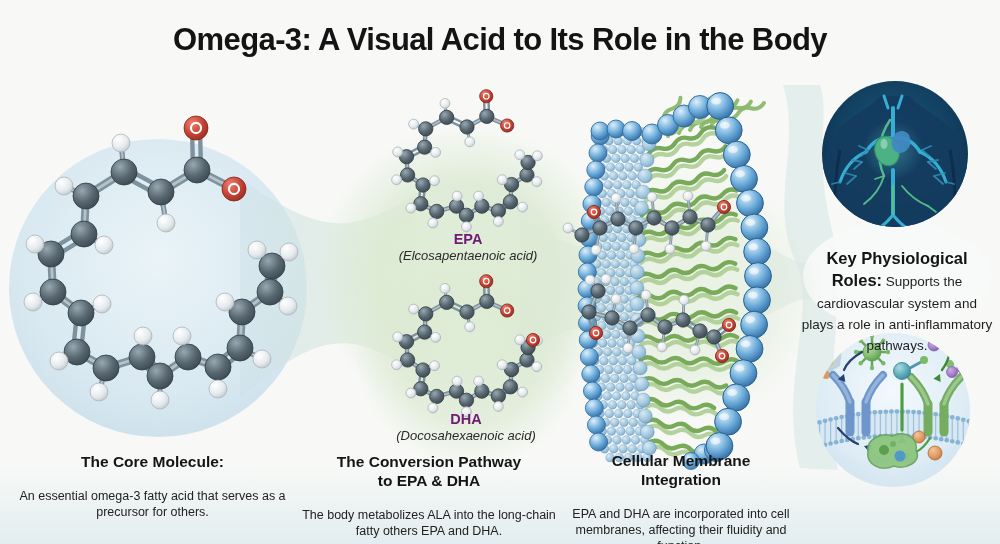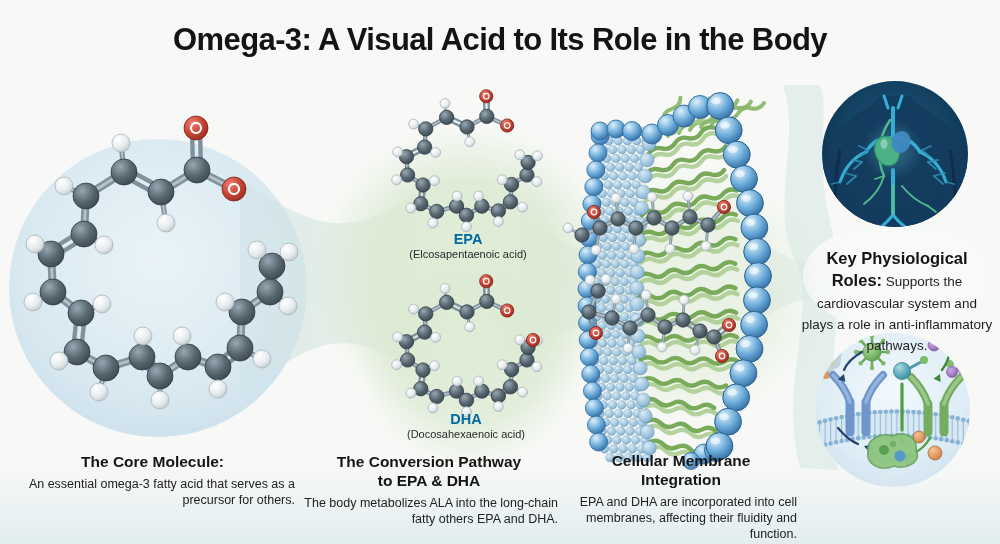--- a/index.html
+++ b/index.html
@@ -2,24 +2,24 @@
 <html><head>
 <meta charset="utf-8">
 <style>
   html,body{margin:0;padding:0;}
   body{font-family:"Liberation Sans",sans-serif;background:#eef2f2;}
   .canvas{position:relative;width:1000px;height:544px;background:#f8f9f7;overflow:hidden;}
   #art{position:absolute;left:0;top:0;width:1000px;height:544px;}
   .txt{position:absolute;text-align:center;color:#1a1a1a;}
   .title{left:0;right:0;top:22px;font-size:31px;font-weight:bold;letter-spacing:-0.6px;color:#141414;}
   .mol-label{width:170px;}
-  .mol-label .name{font-size:14.5px;font-weight:bold;color:#0369a1;line-height:1.15;}
-  .mol-label .full{font-size:11px;color:#2a2a2a;line-height:1.2;}
+  .mol-label .name{font-size:14.5px;font-weight:bold;color:#701a75;line-height:1.15;}
+  .mol-label .full{font-size:13px;color:#2a2a2a;line-height:1.2;font-style:italic;}
   .caption .h{font-size:15.5px;font-weight:bold;line-height:1.22;color:#151515;}
-  .caption .b{font-size:12.5px;line-height:1.3;color:#222;margin-top:4px;text-align:right;}
+  .caption .b{font-size:12.5px;line-height:1.3;color:#222;margin-top:16px;}
   .roles{width:192px;line-height:1.32;}
   .roles .rh{font-size:16.5px;font-weight:bold;color:#141414;}
   .roles .rb{font-size:13.5px;color:#1e1e1e;}
 </style>
 </head>
 <body>
 
 <div class="canvas">
 
 <svg id="art" viewBox="0 0 1000 544">

